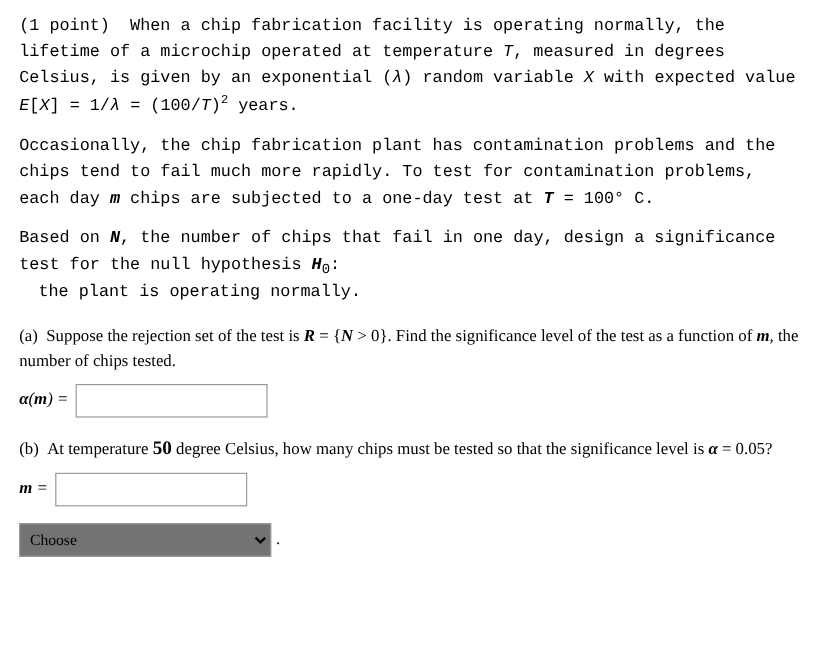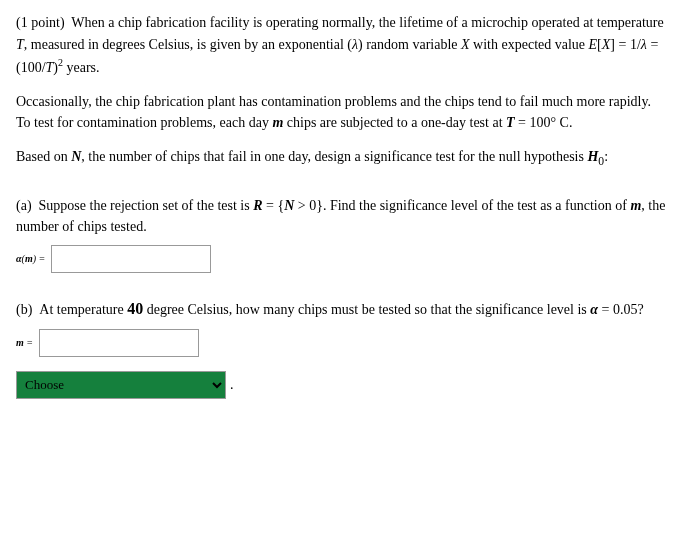--- a/index.html
+++ b/index.html
@@ -19,38 +19,39 @@
       line-height: 1.5;
     }
 
     .problem-text {
       margin-bottom: 12px;
       line-height: 1.55;
     }
 
     .problem-text p {
       margin-bottom: 10px;
+      font-family: Liberation Mono, monospace;
     }
 
     .part-label {
       font-style: normal;
       margin-top: 14px;
       margin-bottom: 8px;
     }
 
     .answer-row {
       display: flex;
       align-items: center;
       gap: 6px;
       margin: 8px 0 12px 0;
     }
 
     .answer-label {
       font-style: italic;
-      font-size: 10px;
+      font-size: 14px;
       white-space: nowrap;
     }
 
     .answer-input {
       border: 1px solid #999999;
       width: 160px;
       height: 28px;
       padding: 2px 4px;
       font-size: 13px;
       font-family: Georgia, serif;
@@ -69,62 +70,62 @@
       gap: 4px;
       margin-top: 6px;
     }
 
     .answer-select {
       border: 1px solid #999999;
       height: 28px;
       width: 210px;
       font-size: 13px;
       font-family: Georgia, serif;
-      background: #15803d;
+      background: #737373;
       padding: 0 4px;
       appearance: auto;
     }
 
     .part-section {
-      margin-top: 24px;
+      margin-top: 4px;
     }
 
     sup {
       font-size: 10px;
     }
   </style>
 </head>
 <body>
 
 <div class="problem-text">
   <p>(1 point)&nbsp; When a chip fabrication facility is operating normally, the lifetime of a microchip operated at temperature <span style="font-style:italic;">T</span>, measured in degrees Celsius, is given by an exponential (<span style="font-style:italic;">λ</span>) random variable <span style="font-style:italic;">X</span> with expected value <span style="font-style:italic;">E</span>[<span style="font-style:italic;">X</span>] = 1/<span style="font-style:italic;">λ</span> = (100/<span style="font-style:italic;">T</span>)<sup>2</sup> years.</p>
 </div>
 
 <div class="problem-text">
   <p>Occasionally, the chip fabrication plant has contamination problems and the chips tend to fail much more rapidly. To test for contamination problems, each day <span style="font-style:italic;font-weight:bold;">m</span> chips are subjected to a one-day test at <span style="font-style:italic;font-weight:bold;">T</span> = 100° C.</p>
 </div>
 
 <div class="problem-text">
   <p>Based on <span style="font-style:italic;font-weight:bold;">N</span>, the number of chips that fail in one day, design a significance test for the null hypothesis <span style="font-style:italic;font-weight:bold;">H</span><sub>0</sub>:
-  <br></p>
+  <br><span style="padding-left:16px;">the plant is operating normally.</span></p>
 </div>
 
 <div class="part-section">
   <div class="part-label">
     (a)&nbsp;&nbsp;Suppose the rejection set of the test is <span style="font-style:italic;font-weight:bold;">R</span> = {<span style="font-style:italic;font-weight:bold;">N</span> &gt; 0}. Find the significance level of the test as a function of <span style="font-style:italic;font-weight:bold;">m</span>, the number of chips tested.
   </div>
   <div class="answer-row">
     <span class="answer-label"><span style="font-style:italic;font-weight:bold;">α</span>(<span style="font-style:italic;font-weight:bold;">m</span>) =</span>
     <input type="text" class="answer-input" placeholder="" style="">
   </div>
 </div>
 
 <div class="part-section">
   <div class="part-label">
-    (b)&nbsp;&nbsp;At temperature <strong style="font-size:16px;">40</strong> degree Celsius, how many chips must be tested so that the significance level is <span style="font-style:italic;font-weight:bold;">α</span> = 0.05?
+    (b)&nbsp;&nbsp;At temperature <strong style="font-size:16px;">50</strong> degree Celsius, how many chips must be tested so that the significance level is <span style="font-style:italic;font-weight:bold;">α</span> = 0.05?
   </div>
   <div class="answer-row">
     <span class="answer-label"><span style="font-style:italic;font-weight:bold;">m</span> =</span>
     <input type="text" class="answer-input" placeholder="" style="">
   </div>
 </div>
 
 <div class="part-section" style="margin-top:14px;">
   <div class="dropdown-row">
     <select class="answer-select">

